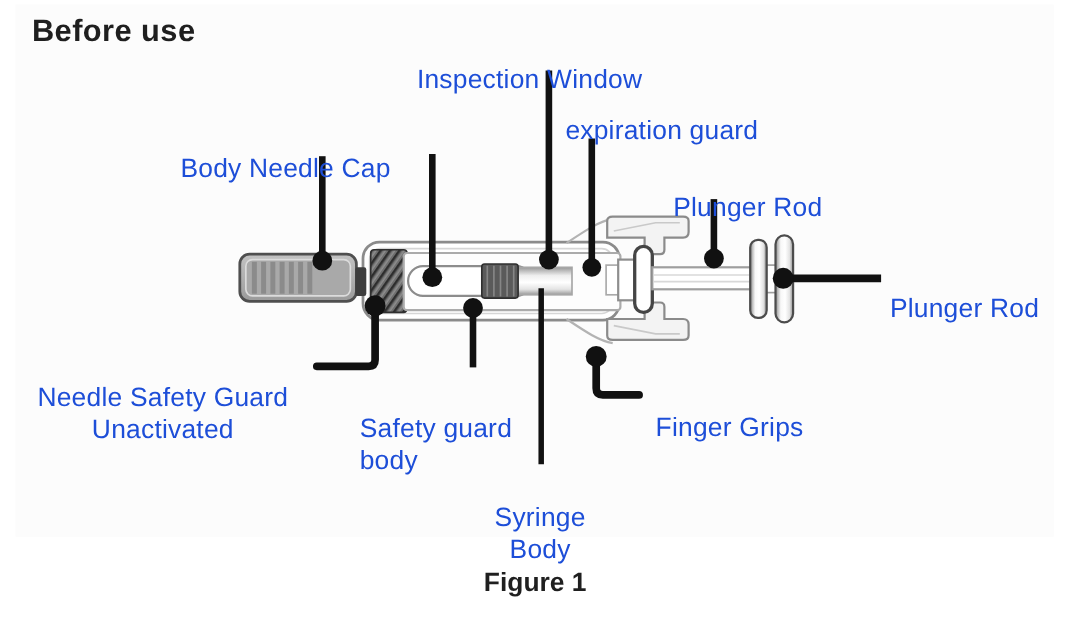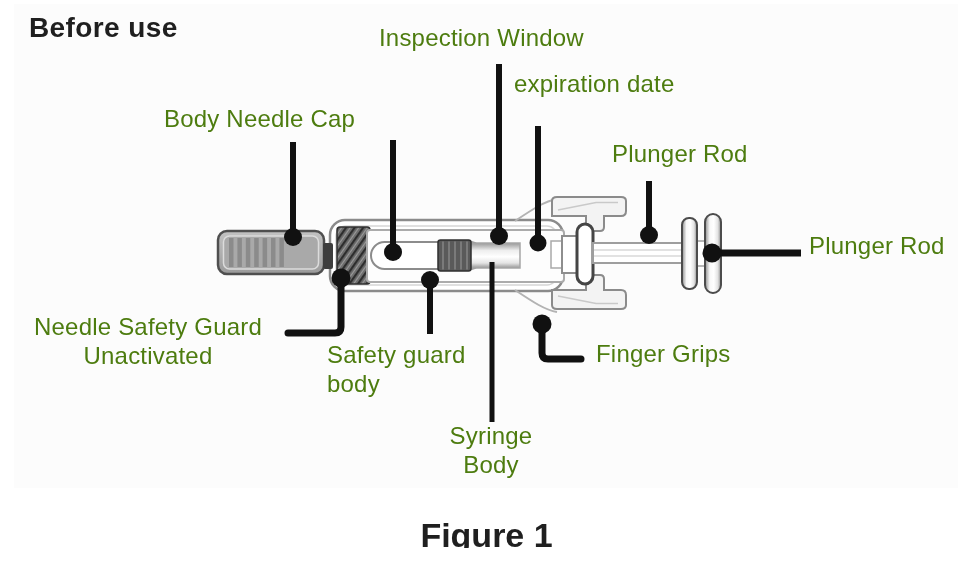--- a/index.html
+++ b/index.html
@@ -18,37 +18,38 @@
     width: 944px; height: 484px;
     background: #fcfcfc;
   }
   svg.art { position: absolute; left: 0; top: 0; }
   .lbl {
     position: absolute;
     font-size: 24px;
     line-height: 27px;
     letter-spacing: 0.2px;
     white-space: nowrap;
-    color: #4d7c0f;
+    color: #1d4ed8;
+    margin-top: 35px;
   }
   .lbl.center { text-align: center; }
   .title {
     position: absolute;
     left: 29px; top: 12px;
     font-size: 28px;
     font-weight: bold;
     letter-spacing: 0.4px;
     white-space: nowrap;
   }
   .caption {
     position: absolute;
     left: 0; top: 516px;
     width: 973px;
     text-align: center;
-    font-size: 34px;
+    font-size: 24px;
     font-weight: bold;
     white-space: nowrap;
   }
   .lh29 { line-height: 29px; }
   .lh27 { line-height: 27px; }
 </style>
 </head>
 <body>
 
 <div class="canvas">
@@ -187,21 +188,21 @@
         <line x1="492" y1="262" x2="492" y2="422" stroke-width="5"></line>
       </g>
     </g>
   </svg>
 
   <div class="title">Before use</div>
 
   <div class="lbl" style="left:379px; top:24px;">Inspection Window</div>
 
   <div class="lbl lh27" style="left:514px; top:70px;">
-    <div>expiration date</div>
+    <div>expiration guard</div>
   </div>
 
   <div class="lbl" style="left:164px; top:105px;">Body Needle Cap</div>
 
 
   <div class="lbl" style="left:612px; top:140px;">Plunger Rod</div>
 
   <div class="lbl lh27" style="left:809px; top:232px;">
     <div>Plunger Rod</div>
   </div>

